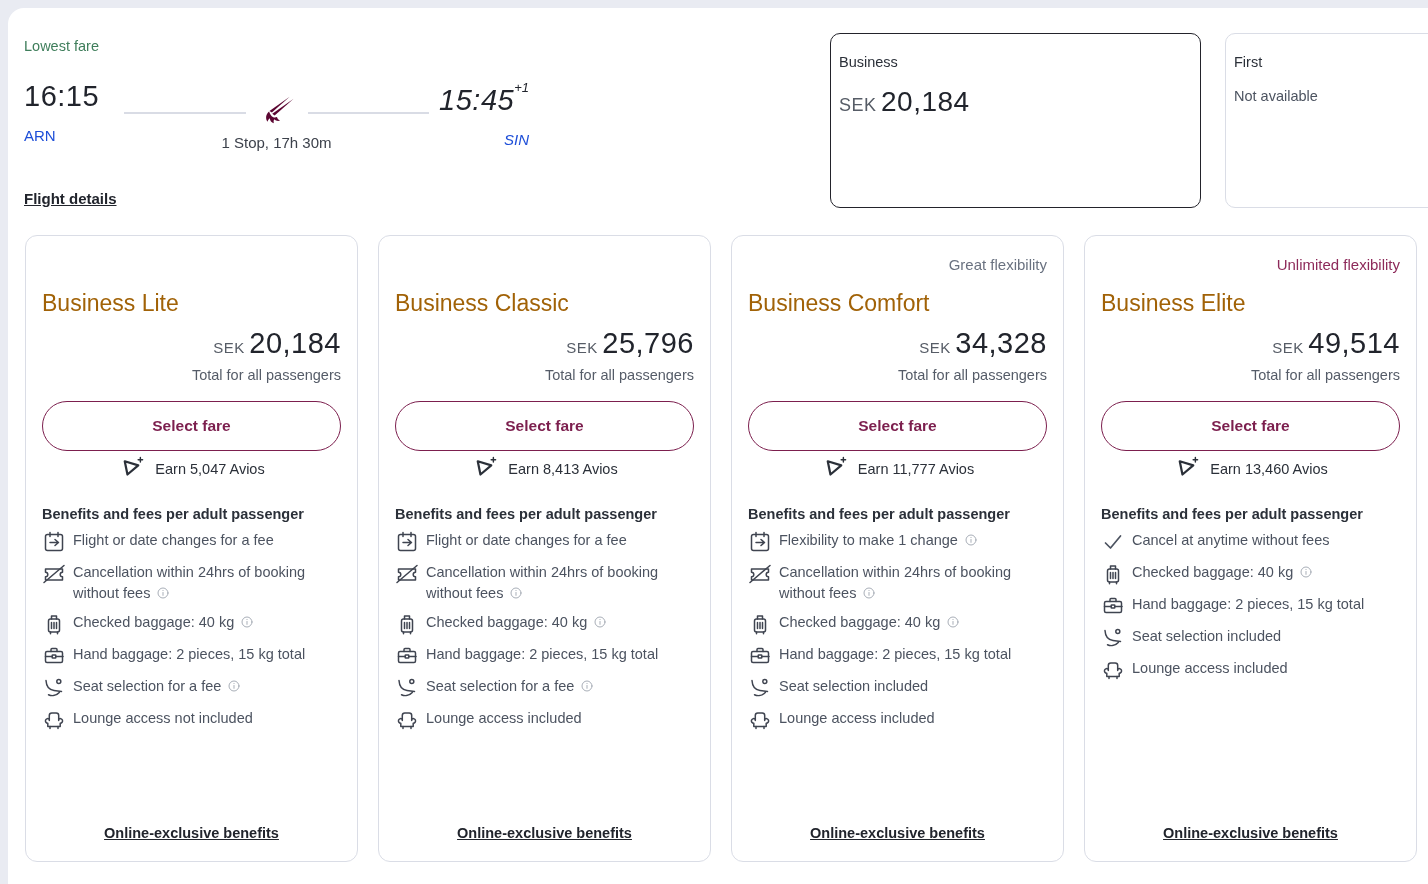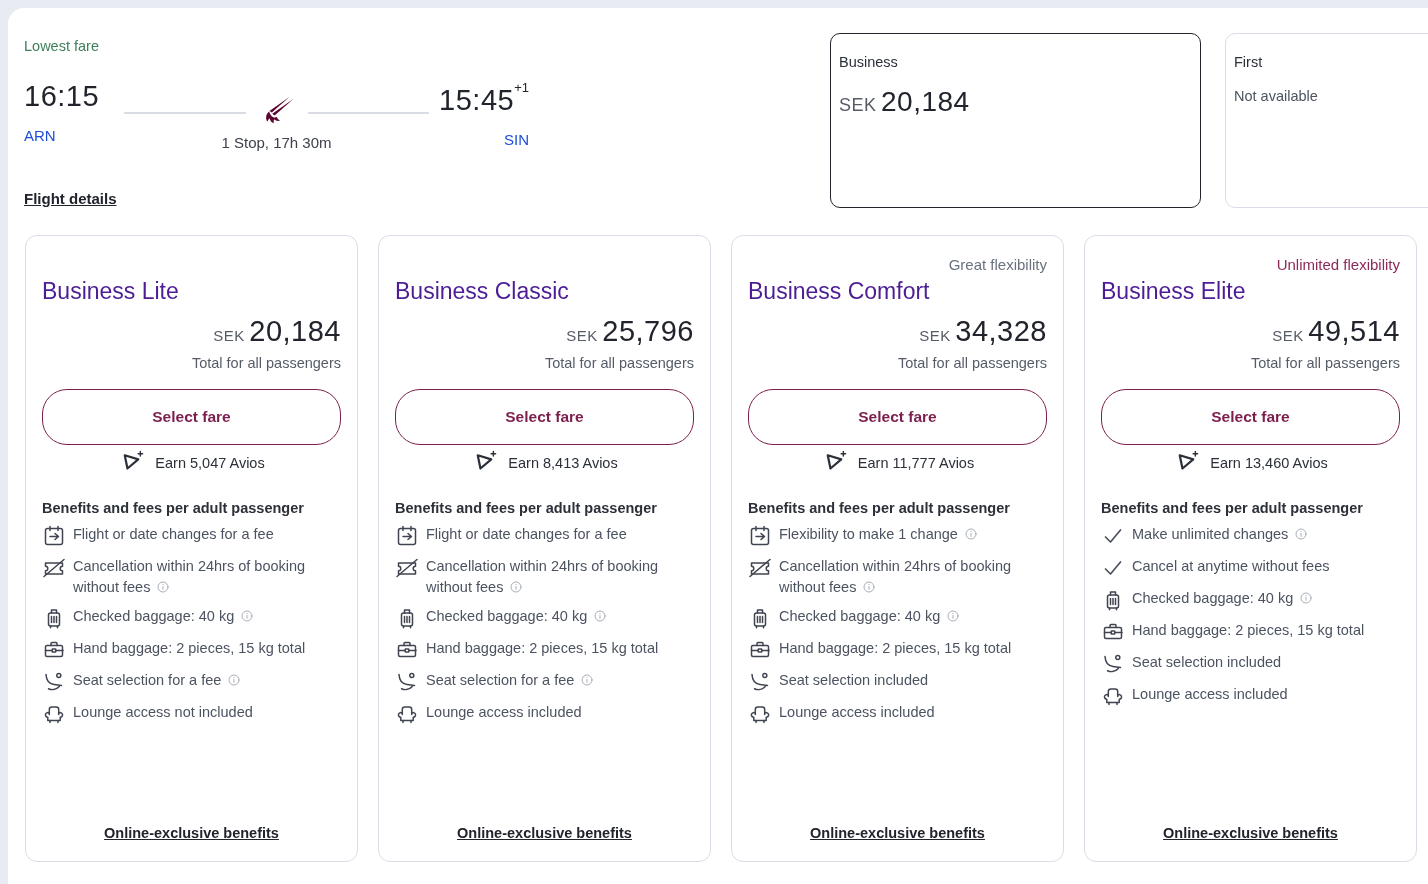--- a/index.html
+++ b/index.html
@@ -8,21 +8,21 @@
 
   .panel { position:absolute; left:8px; top:8px; width:1450px; height:876px;
            background:#ffffff; border-radius:16px 16px 0 0; }
 
   
   .lowest-fare { position:absolute; left:16px; top:30px; font-size:14.5px; color:#3f7e5b; }
 
   .flight-block { position:absolute; left:16px; top:72px; width:505px; }
   .flight-row { display:flex; align-items:flex-start; }
   .time-col { width:92px; }
-  .time-col.right { text-align:right; }
+  .time-col.right { text-align:right;font-style:italic; }
   .time { font-size:29px; font-weight:300; color:#21242c; letter-spacing:.5px; white-space:nowrap; }
   .time sup { font-size:13px; font-weight:400; vertical-align:18px; letter-spacing:0; }
   .airport-code { font-size:15px; color:#1d4ed8; margin-top:14px; }
   .connector { flex:1; display:flex; align-items:center; margin:14px 8px 0; position:relative; }
   .conn-line { flex:1; height:1.5px; background:#d9dce5; }
   .oryx { margin:0 12px; }
   .stops { position:absolute; left:0; right:0; top:40px; text-align:center;
            font-size:15px; color:#3c414b; white-space:nowrap; }
 
   .flight-details { position:absolute; left:16px; top:182px; font-size:15px; font-weight:bold;
@@ -37,26 +37,26 @@
   .mini-currency { font-size:18px; color:#565c66; letter-spacing:.5px; }
   .mini-price { font-size:28px; font-weight:300; color:#21242c; letter-spacing:.5px; }
   .mini-status { margin-top:18px; font-size:14.5px; color:#4c5360; }
 
   
   .fare-row { position:absolute; left:17px; top:227px; display:flex; gap:20px; }
   .fare-card { width:333px; height:627px; background:#fff; border:1px solid #dadde6;
                border-radius:12px; padding:20px 16px 16px; display:flex; flex-direction:column; }
   .fare-tag { height:22px; font-size:15px; color:#6a7280;text-align:right; }
   .fare-tag.plum { color:#8d2a5a; }
-  .fare-name { font-size:23px; font-weight:400; color:#4c1d95; margin-top:0; }
+  .fare-name { font-size:23px; font-weight:400; color:#a16207; margin-top:12px; }
   .price-row { text-align:right; margin-top:10px; white-space:nowrap; }
   .currency { font-size:15px; color:#565c66; letter-spacing:.5px; }
   .price { font-size:29px; font-weight:300; color:#21242c; letter-spacing:.5px; }
   .total-label { text-align:right; font-size:14.5px; color:#555c68; margin-top:7px; }
-  .select-btn { margin-top:18px; height:56px; width:100%; background:#fff;
+  .select-btn { margin-top:18px; height:50px; width:100%; background:#fff;
                 border:1.5px solid #7c1f4e; border-radius:25px; color:#7c1f4e;
                 font-size:15.5px; font-weight:bold; font-family:"Liberation Sans",sans-serif; cursor:pointer; }
   .avios-row { display:flex; justify-content:center; align-items:center; gap:10px;
                margin-top:4px; font-size:14.5px; color:#2b3039; }
   .benefits-title { font-size:14.5px; font-weight:bold; color:#2b3039; margin-top:24px; }
   .benefit { display:flex; align-items:flex-start; gap:7px; margin-top:8px;
              font-size:14.5px; color:#4c5360; line-height:1.45; }
   .benefit .b-icon { flex:none; width:24px; height:24px; }
   .info-icon { display:inline-block; width:16px; height:16px; vertical-align:-3px; margin-left:5px; }
   .footer-link { margin-top:auto; text-align:center; font-size:14.5px; font-weight:bold;
@@ -357,28 +357,20 @@
         <svg width="27" height="27" viewBox="0 0 28 28">
             <use href="#sym-avios"></use>
           </svg>
         <span>Earn 13,460 Avios</span>
       </div>
       <div class="benefits-title">Benefits and fees per adult passenger</div>
       <div class="benefit">
         <svg class="b-icon" viewBox="0 0 24 24">
             <use href="#sym-check"></use>
           </svg>
-        <span><span>Make unlimited changes</span><svg class="info-icon" viewBox="0 0 24 24">
-              <use href="#sym-info"></use>
-            </svg></span>
-      </div>
-      <div class="benefit">
-        <svg class="b-icon" viewBox="0 0 24 24">
-            <use href="#sym-check"></use>
-          </svg>
         <span><span>Cancel at anytime without fees</span></span>
       </div>
       <div class="benefit">
         <svg class="b-icon" viewBox="0 0 24 24">
             <use href="#sym-suitcase"></use>
           </svg>
         <span><span>Checked baggage: 40 kg</span><svg class="info-icon" viewBox="0 0 24 24">
               <use href="#sym-info"></use>
             </svg></span>
       </div>

